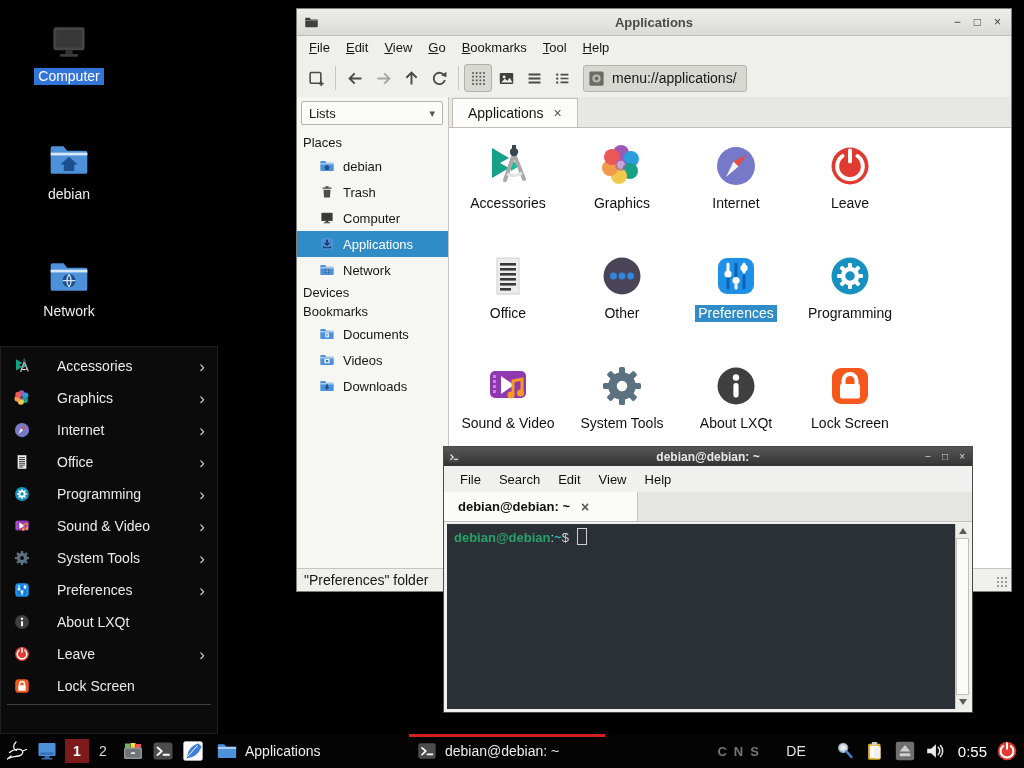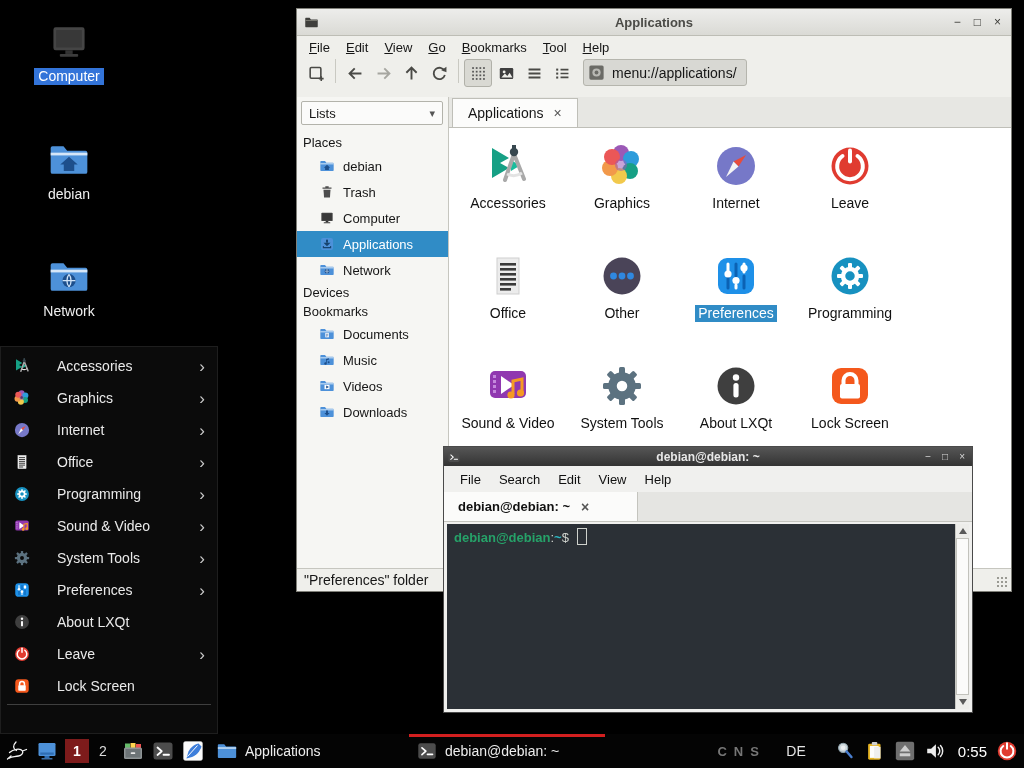--- a/index.html
+++ b/index.html
@@ -24,21 +24,21 @@
   .am-search input::placeholder{color:#8d8d8d;opacity:1}
   
   #fm{position:absolute;left:296px;top:8px;width:716px;height:584px;background:#efefeb;
     border:1px solid #7f7f78;box-sizing:border-box;font-size:13px;color:#161616}
   .fm-tb{height:26px;background:linear-gradient(#ededeb,#dadad5);border-bottom:1px solid #bdbdb5;
     display:flex;align-items:center;padding:0 7px;position:relative}
   .fm-title{position:absolute;left:0;right:0;text-align:center;font-weight:bold;font-size:13px;color:#4b4b47}
   .wbtns{margin-left:auto;display:flex;gap:13px;font-size:12px;color:#3c3c38;z-index:1;padding-right:3px}
   .fm-mb{height:23px;display:flex;align-items:center;padding:0 4px;font-size:13px}
   .fm-mi{padding:2px 8px}
-  .fm-tools{height:38px;display:flex;padding:0 5px;border-bottom:1px solid #c6c6bf}
+  .fm-tools{height:38px;display:flex;align-items:center;padding:0 5px;border-bottom:1px solid #c6c6bf}
   .tbtn{width:28px;height:28px;display:flex;align-items:center;justify-content:center;flex:none;box-sizing:border-box}
   .tbtn svg{width:19px;height:19px}
   .tbtn.pressed{background:#d9d9d3;border:1px solid #b1b1a9;border-radius:3px}
   .tsep{width:1px;height:24px;background:#c9c9c2;margin:0 5px;flex:none}
   .pathf{height:25px;background:#d8d8d3;border:1px solid #b5b5ad;border-radius:3px;display:flex;
     align-items:center;padding:0 9px 0 3px;margin-left:7px;flex:none}
   .pathf svg{width:19px;height:19px}
   .ptext{font-size:14px;margin-left:6px;white-space:nowrap}
   .pbtn{height:25px;background:#fcfcfb;border:1px solid #b5b5ad;border-radius:3px;padding:0 13px;
     font-size:14px;display:flex;align-items:center;margin-left:5px;flex:none;box-sizing:border-box}
@@ -630,26 +630,20 @@
     <div class="sgh" style="height:19px">Devices</div>
     <div class="sgh" style="height:19px">Bookmarks</div>
     <div class="sgi">
       <svg>
           <use href="#s-folder-doc"></use>
         </svg>
       <span>Documents</span>
     </div>
     <div class="sgi">
       <svg>
-          <use href="#s-folder-music"></use>
-        </svg>
-      <span>Music</span>
-    </div>
-    <div class="sgi">
-      <svg>
           <use href="#s-folder-video"></use>
         </svg>
       <span>Videos</span>
     </div>
     <div class="sgi">
       <svg>
           <use href="#s-folder-down"></use>
         </svg>
       <span>Downloads</span>
     </div>

